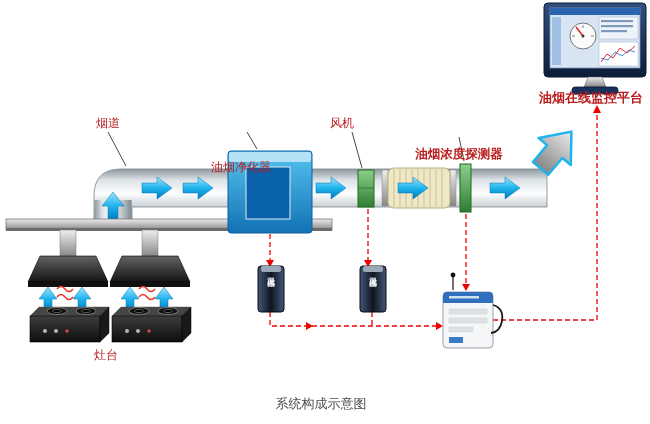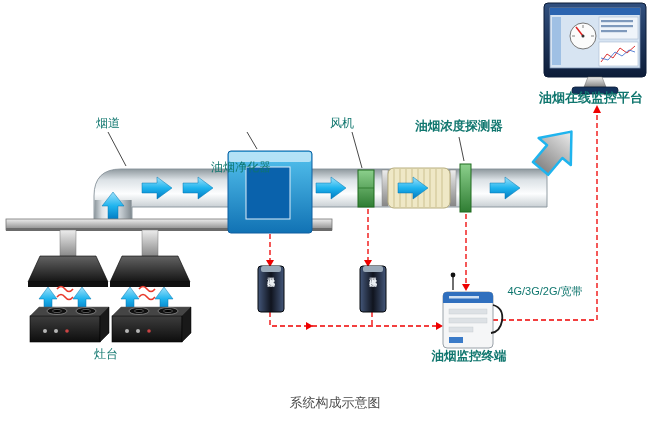--- a/index.html
+++ b/index.html
@@ -3,24 +3,24 @@
 <meta charset="utf-8">
 <style>
   html,body{margin:0;padding:0;background:#fff;}
   .stage{
     position:relative;width:650px;height:424px;background:#ffffff;
     font-family:"Liberation Sans","DejaVu Sans",sans-serif;
     outline:1px solid #d8d8d8;overflow:hidden;
   }
   .stage svg{position:absolute;left:0;top:0;}
   .lbl{
-    position:absolute;color:#0f766e;font-size:12px;line-height:1.1;
+    position:absolute;color:#b91c1c;font-size:12px;line-height:1.1;
     white-space:nowrap;text-align:center;
   }
-  .lbl.bold{font-weight:bold;font-size:12.5px;}
+  .lbl.bold{font-weight:bold;font-size:12.5px;margin-top:28px;}
   .lbl.big{font-weight:bold;font-size:13px;}
   .lbl.caption{color:#4a4a4a;font-size:13px;}
   .vlabel{
     position:absolute;writing-mode:vertical-rl;text-orientation:upright;
     font-size:8px;line-height:1;color:#f2f6fa;letter-spacing:.5px;height:42px;
   }
 </style>
 </head>
 <body>
 
@@ -245,20 +245,18 @@
     <line x1="352" y1="132" x2="362" y2="168"></line>
     <line x1="459" y1="137" x2="464" y2="161"></line>
   </g>
 </svg>
 
 <div class="lbl" style="left:84px;top:117px;width:48px;">烟道</div>
 <div class="lbl" style="left:203px;top:117px;width:76px;margin-top:44px;">油烟净化器</div>
 <div class="lbl" style="left:322px;top:117px;width:40px;">风机</div>
 <div class="lbl bold" style="left:404px;top:120px;width:110px;">油烟浓度探测器</div>
 <div class="lbl big" style="left:534px;top:91px;width:114px;">油烟在线监控平台</div>
-<div class="lbl" style="left:497px;top:285px;width:96px;font-size:11px;">4G/3G/2G/宽带</div>
-<div class="lbl bold" style="left:426px;top:350px;width:86px;">油烟监控终端</div>
-<div class="lbl" style="left:84px;top:349px;width:44px;font-family:Liberation Mono, monospace;">灶台</div>
-<div class="lbl caption" style="left:270px;top:397px;width:130px;font-family:Liberation Mono, monospace;">系统构成示意图</div>
+<div class="lbl" style="left:84px;top:349px;width:44px;">灶台</div>
+<div class="lbl caption" style="left:256px;top:397px;width:130px;">系统构成示意图</div>
 <div class="vlabel" style="left:266px;top:271px;">工况传感器</div>
 <div class="vlabel" style="left:368px;top:271px;">工况传感器</div>
 
 </div>
 
 </body></html>

